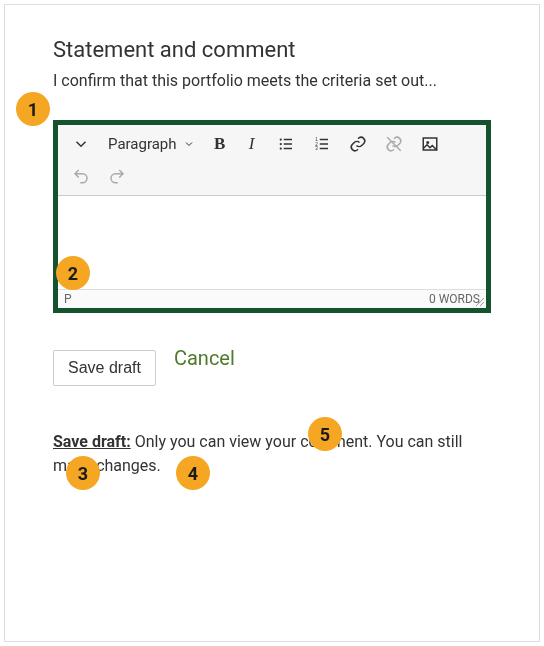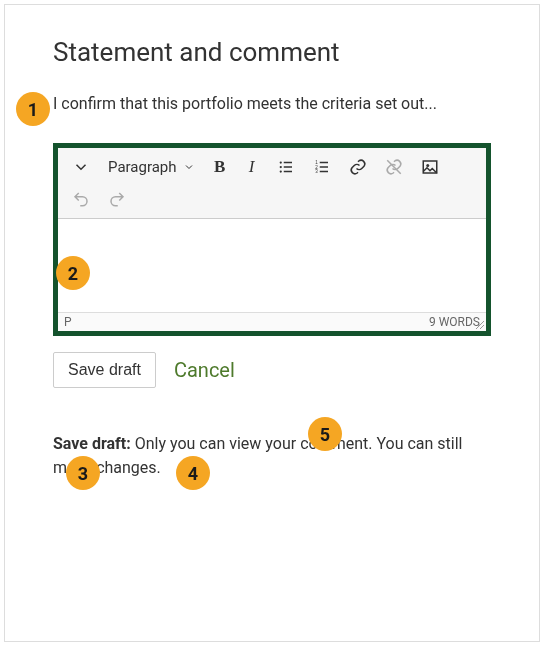--- a/index.html
+++ b/index.html
@@ -10,24 +10,24 @@
       height: 646px;
       position: relative;
     }
     .page-container {
       border: 1px solid #ddd;
       margin: 4px;
       padding: 32px 48px 40px 48px;
       height: 638px;
     }
     .heading {
-      font-size: 26px;
+      font-size: 22px;
       font-weight: 400;
       color: #333;
-      margin-bottom: 26px;
+      margin-bottom: 8px;
     }
     .intro-text {
       font-size: 16px;
       color: #333;
       line-height: 1.4;
       margin-bottom: 28px;
       position: relative;
     }
     .callout {
       position: absolute;
@@ -122,40 +122,41 @@
       padding: 8px 14px;
       font-size: 16px;
       border-radius: 2px;
       cursor: pointer;
       border: 1px solid transparent;
     }
     .btn-outline {
       background: #fff;
       border-color: #ccc;
       color: #333;
+      margin-top: 21px;
     }
     .btn-primary {
       background: #4e7a2c;
       color: #fff;
     }
     .link-cancel {
       color: #4e7a2c;
       font-size: 20px;
       cursor: pointer;
       text-decoration: none;
       margin-left: 6px;
     }
 
     .help-block {
       font-size: 16px;
       color: #333;
       line-height: 1.45;
       margin-bottom: 8px;
     }
-    .help-block .term { font-weight: 700; }
+    .help-block .term { font-weight: 700; text-decoration: underline; }
   </style>
 </head>
 <body>
 
 <div class="callout callout-1">1</div>
 <div class="callout callout-2">2</div>
 <div class="callout callout-3">3</div>
 <div class="callout callout-4">4</div>
 <div class="callout callout-5">5</div>
 
@@ -243,21 +244,21 @@
           <path fill="none" stroke="currentColor" stroke-width="2" d="M15 14l5-5-5-5M20 9H10a6 6 0 0 0 0 12h3"></path>
         </svg>
       </button>
 
     </div>
 
     <div class="editor-content" contenteditable="true" style=""></div>
 
     <div class="editor-status">
       <span>P</span>
-      <span>9 WORDS</span>
+      <span>0 WORDS</span>
       <svg class="resize-grip" viewBox="0 0 10 10">
         <line x1="2" y1="10" x2="10" y2="2" stroke="#999" stroke-width="1"></line>
         <line x1="6" y1="10" x2="10" y2="6" stroke="#999" stroke-width="1"></line>
       </svg>
     </div>
   </div>
 
   <div class="button-row">
     <button class="btn btn-outline">Save draft</button>
     <a class="link-cancel">Cancel</a>

